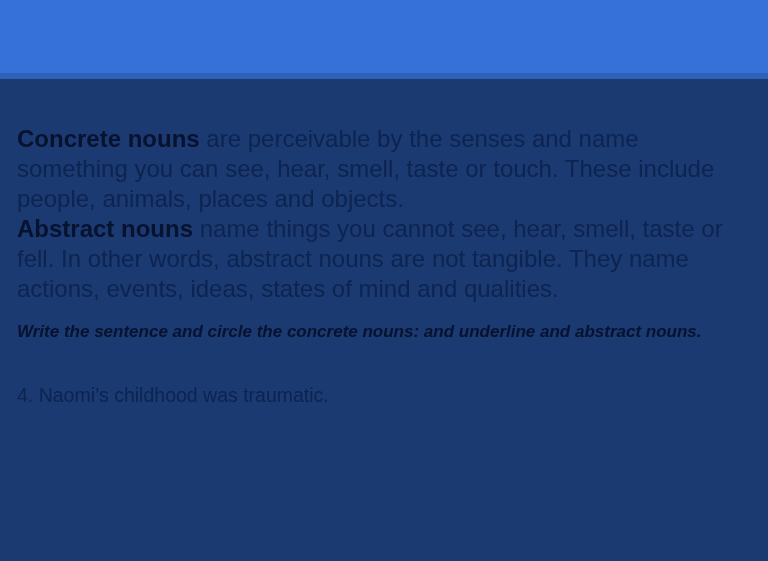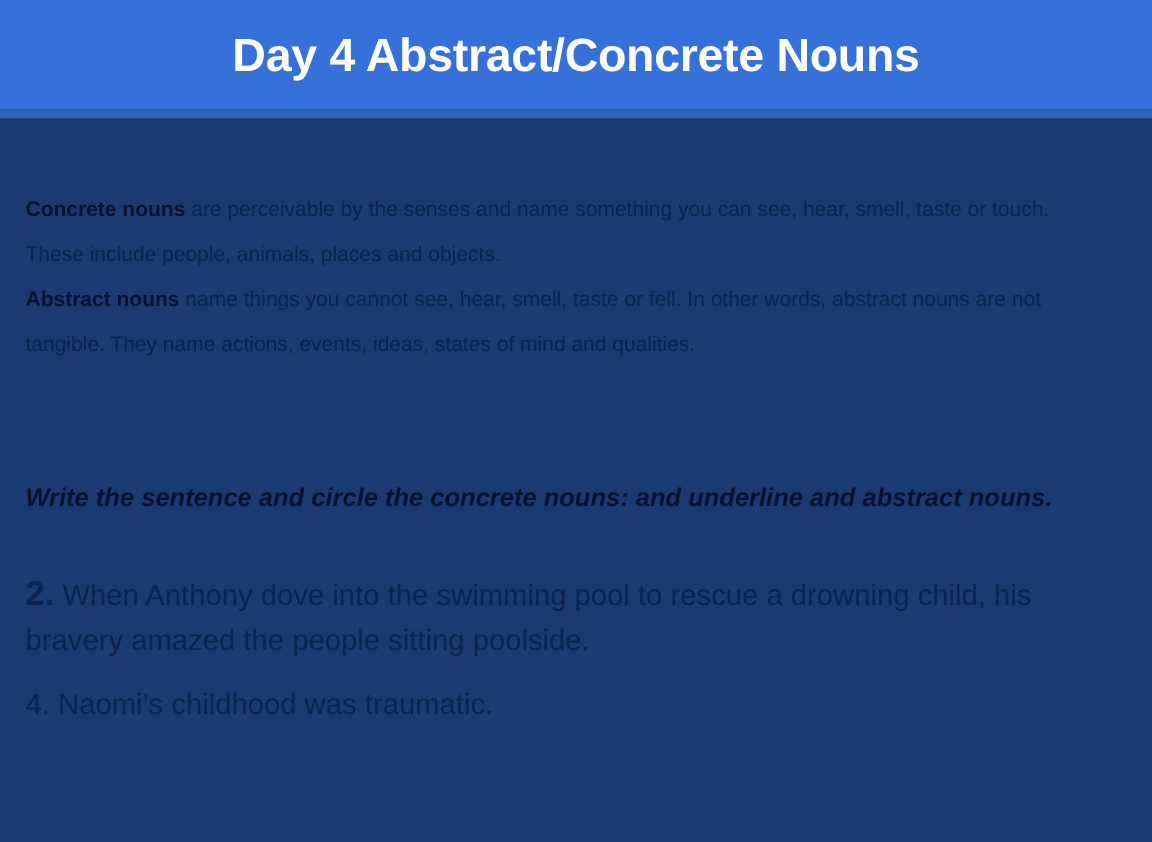--- a/index.html
+++ b/index.html
@@ -58,21 +58,21 @@
     width: 768px;
     height: 482px;
     background: #1b3a72;
   }
   .definitions {
     position: absolute;
     left: 17px;
     top: 45px;
     width: 722px;
     color: #0d2350;
-    font-size: 14px;
+    font-size: 24px;
     line-height: 30px;
   }
   .definitions .lead {
     font-weight: bold;
     color: #07122f;
   }
   .instruction {
     position: absolute;
     left: 17px;
     top: 239px;
@@ -102,36 +102,34 @@
     font-size: 23px;
     font-weight: bold;
   }
 </style>
 </head>
 <body>
 
 <div class="slide">
 
   <div class="header-band"></div>
-  <div class="header-title">Day 4 Abstract/Concrete Nouns</div>
   <div class="header-underband"></div>
 
   <div class="body-area">
 
     <div class="definitions">
       <span class="lead">Concrete nouns</span><span> are perceivable by the senses and name something you can see, hear, smell, taste or touch. These include people, animals, places and objects.</span><br>
       <span class="lead">Abstract nouns</span><span> name things you cannot see, hear, smell, taste or fell. In other words, abstract nouns are not tangible. They name actions, events, ideas, states of mind and qualities.</span>
     </div>
 
     <div class="instruction">Write the sentence and circle the concrete nouns: and underline and abstract nouns.</div>
 
     <div class="sentences">
 
 
-      <p class="sentence"><span class="bigdot">2.</span><span> When Anthony dove into the swimming pool to rescue a drowning child, his bravery amazed the people sitting poolside.</span></p>
 
 
       <p class="sentence tight"><span>4.</span><span> Naomi’s childhood was traumatic.</span></p>
 
     </div>
 
   </div>
 </div>
 
 </body></html>

